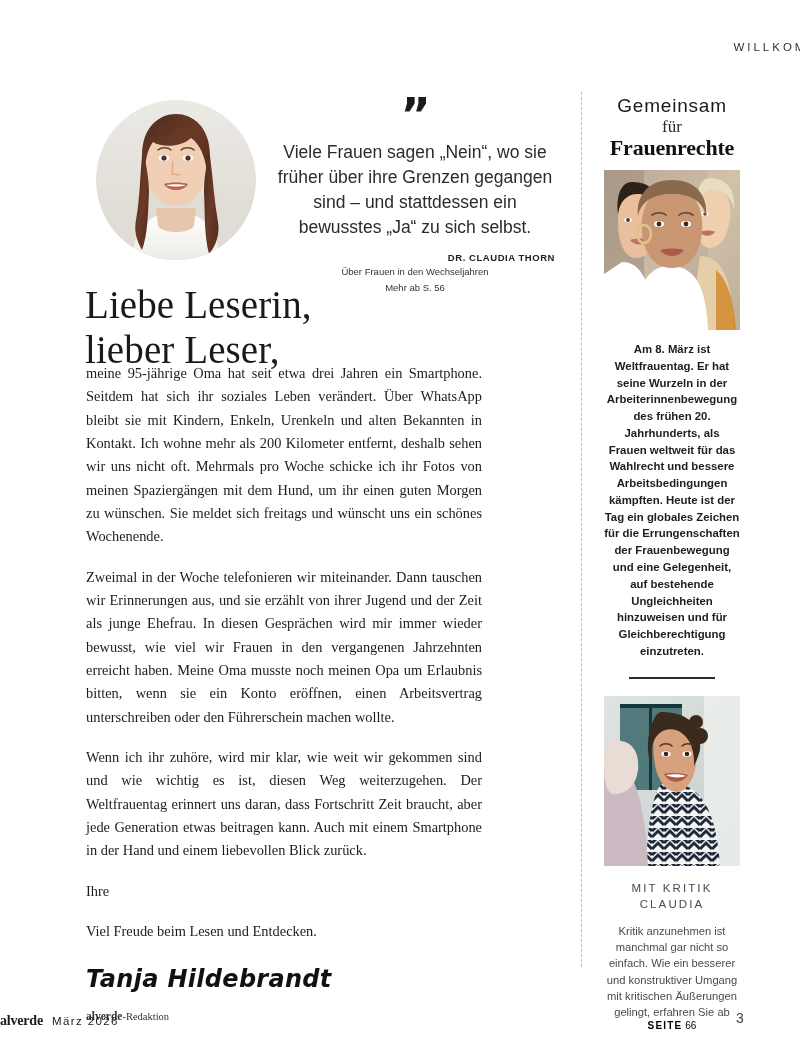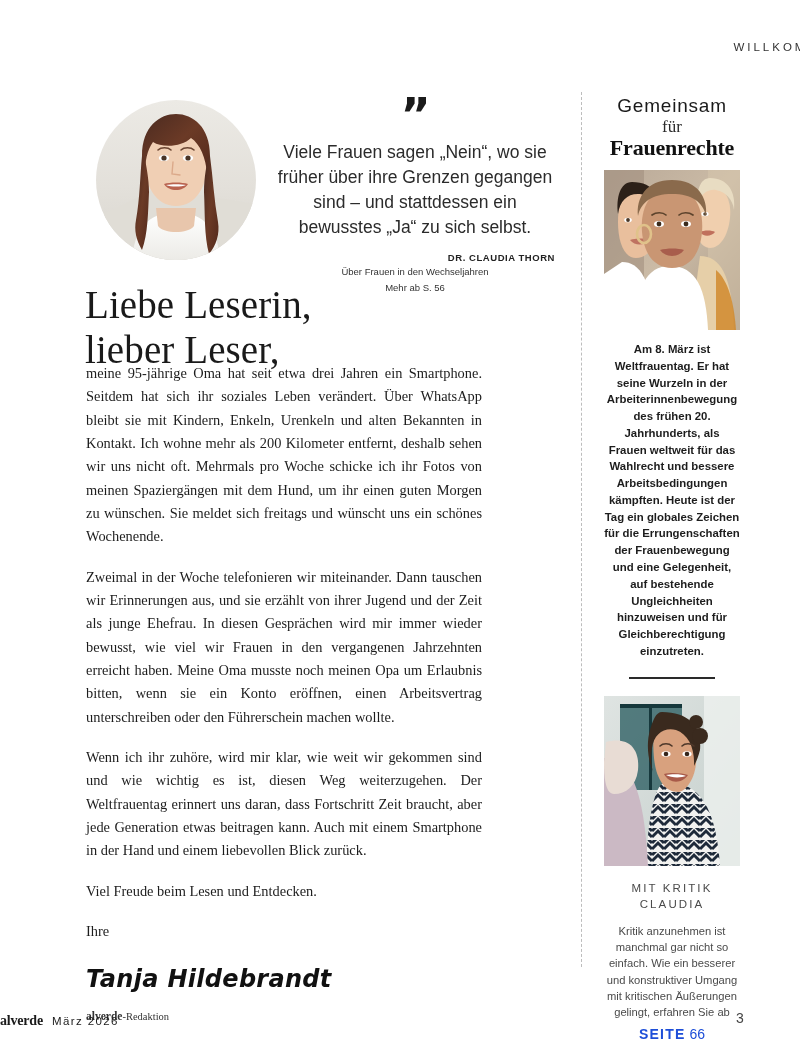--- a/index.html
+++ b/index.html
@@ -106,21 +106,21 @@
 
   .side-k{
     font-family:"Liberation Sans",sans-serif;
     font-size:11.5px;letter-spacing:2.1px;color:#4a4a4a;line-height:1.45;margin-top:14px;
   }
   .side-p{
     font-family:"Liberation Sans",sans-serif;
     font-size:11.2px;line-height:1.45;color:#4a4a4a;margin-top:10px;
   }
   .side-seite{
-    font-family:"Liberation Sans",sans-serif;font-size:14px;color:#1d4ed8;margin-top:6px;
+    font-family:"Liberation Sans",sans-serif;font-size:10px;color:#000000;
   }
   .side-seite b{font-weight:700;letter-spacing:1.2px;}
 
   
   .footer{
     position:absolute;left:0;top:1013px;width:660px;text-align:left;
     font-family:"Liberation Sans",sans-serif;font-size:12px;color:#1a1a1a;
   }
   .footer .logo{
     font-family:"Liberation Serif",serif;font-weight:700;font-size:14px;letter-spacing:-.2px;
@@ -186,22 +186,22 @@
       <div class="qsub">Mehr ab S. 56</div>
     </div>
 
     <div class="headline" style="white-space:pre-line;">Liebe Leserin,
 lieber Leser,</div>
 
     <div class="body">
       <p>meine 95-jährige Oma hat seit etwa drei Jahren ein Smartphone. Seitdem hat sich ihr soziales Leben verändert. Über WhatsApp bleibt sie mit Kindern, Enkeln, Urenkeln und alten Bekannten in Kontakt. Ich wohne mehr als 200 Kilometer entfernt, deshalb sehen wir uns nicht oft. Mehrmals pro Woche schicke ich ihr Fotos von meinen Spaziergängen mit dem Hund, um ihr einen guten Morgen zu wünschen. Sie meldet sich freitags und wünscht uns ein schönes Wochenende.</p>
       <p>Zweimal in der Woche telefonieren wir miteinander. Dann tauschen wir Erinnerungen aus, und sie erzählt von ihrer Jugend und der Zeit als junge Ehefrau. In diesen Gesprächen wird mir immer wieder bewusst, wie viel wir Frauen in den vergangenen Jahrzehnten erreicht haben. Meine Oma musste noch meinen Opa um Erlaubnis bitten, wenn sie ein Konto eröffnen, einen Arbeitsvertrag unterschreiben oder den Führerschein machen wollte.</p>
       <p>Wenn ich ihr zuhöre, wird mir klar, wie weit wir gekommen sind und wie wichtig es ist, diesen Weg weiterzugehen. Der Weltfrauentag erinnert uns daran, dass Fortschritt Zeit braucht, aber jede Generation etwas beitragen kann. Auch mit einem Smartphone in der Hand und einem liebevollen Blick zurück.</p>
+      <p class="plain">Ihre</p>
       <p class="plain">Viel Freude beim Lesen und Entdecken.</p>
-      <p class="plain">Ihre</p>
       <div class="sig-name">Tanja Hildebrandt</div>
       <div class="sig-role"><b>alverde</b><span>-Redaktion</span></div>
     </div>
   </div>
 
   <div class="vdiv"></div>
 
   <div class="side">
     <div class="side-h1">Gemeinsam</div>
     <div class="side-h2">für</div>

